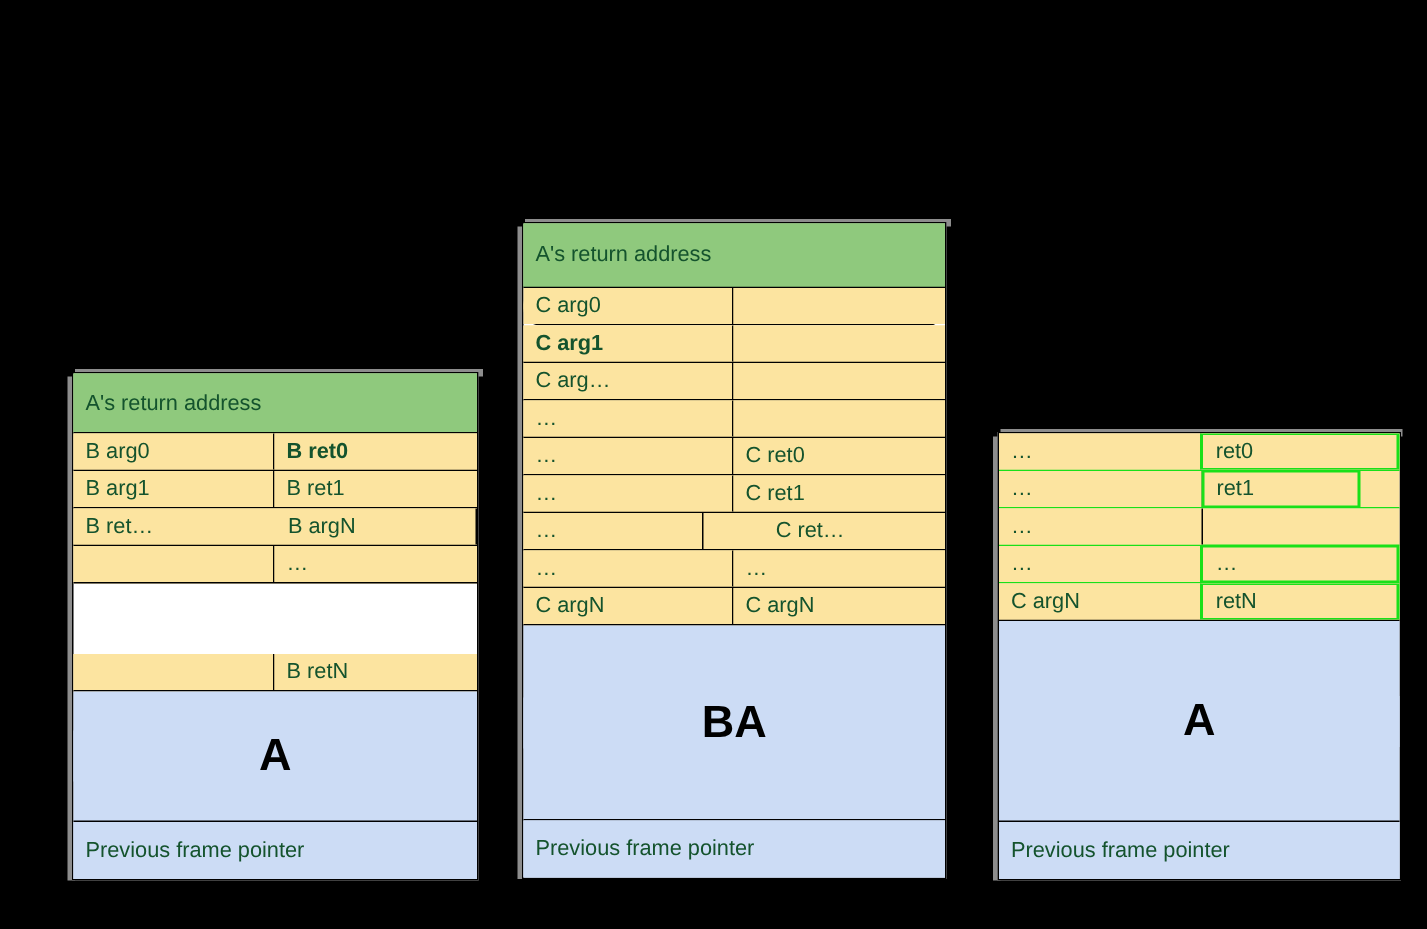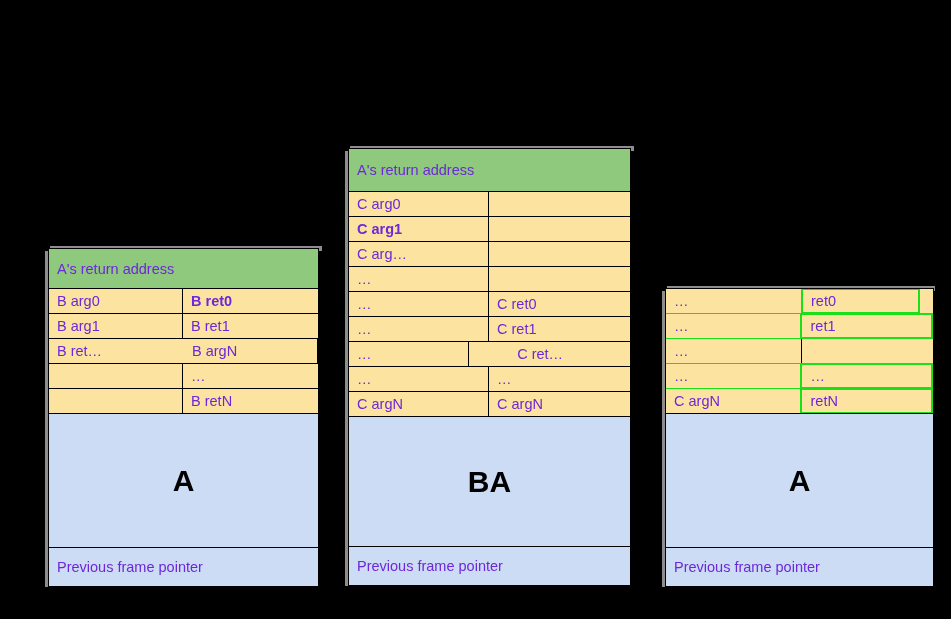--- a/index.html
+++ b/index.html
@@ -48,21 +48,21 @@
     display: flex;
     flex-direction: row;
     flex: none;
   }
 
   .cell {
     box-sizing: border-box;
     display: flex;
     align-items: center;
     font-size: 14.5px;
-    color: #6d28d9;
+    color: #14532d;
     padding-left: 8px;
     overflow: hidden;
     white-space: nowrap;
   }
 
   
   .row-header {
     background: #8fc97d;
     border-bottom: 1px solid #000000;
   }
@@ -140,21 +140,21 @@
     <div class="cell cell-right" style="width:136px;">B ret1</div>
   </div>
   <div class="row row-args" style="height:25px;">
     <div class="cell cell-right" style="width:136px;">B ret…</div>
     <div class="cell cell-left" style="width:135px;">B argN</div>
   </div>
   <div class="row row-args" style="height:25px;">
     <div class="cell cell-left" style="width:135px;"></div>
     <div class="cell cell-right" style="width:136px;">…</div>
   </div>
-  <div class="row row-args" style="height:25px;">
+  <div class="row row-args" style="height:25px;margin-top:47px;">
     <div class="cell cell-left" style="width:135px;"></div>
     <div class="cell cell-right" style="width:136px;">B retN</div>
   </div>
 
   <div class="row row-frame">
     <div class="cell">A</div>
   </div>
 
   <div class="row row-fp" style="height:38px;">
     <div class="cell">Previous frame pointer</div>
@@ -163,21 +163,21 @@
 
 <div class="shadow-top" style="left:350px; top:146px; width:284px; height:5px;"></div>
 <div class="shadow-left" style="left:345px; top:151px; width:5px; height:435px;"></div>
 
 <div class="panel-body stack-panel" style="left:348px; top:148px; width:283px; height:438px;">
 
   <div class="row row-header" style="height:43px;">
     <div class="cell">A's return address</div>
   </div>
 
-  <div class="row row-args" style="height:25px;">
+  <div class="row row-args" style="height:25px;border-radius:11px;">
     <div class="cell cell-left" style="width:141px;">C arg0</div>
     <div class="cell cell-right" style="width:142px;"></div>
   </div>
   <div class="row row-args" style="height:25px;">
     <div class="cell cell-left" style="width:141px;font-weight:bold;">C arg1</div>
     <div class="cell cell-right" style="width:142px;"></div>
   </div>
   <div class="row row-args" style="height:25px;">
     <div class="cell cell-left" style="width:141px;">C arg…</div>
     <div class="cell cell-right" style="width:142px;"></div>
@@ -216,25 +216,25 @@
   </div>
 </div>
 
 <div class="shadow-top" style="left:667px; top:286px; width:268px; height:5px;"></div>
 <div class="shadow-left" style="left:662px; top:291px; width:5px; height:296px;"></div>
 
 <div class="panel-body stack-panel" style="left:665px; top:288px; width:269px; height:299px;">
 
   <div class="row row-args row-hl" style="height:25px;">
     <div class="cell cell-left" style="width:136px;">…</div>
-    <div class="cell cell-right cell-hl" style="width:119px;">ret0</div>
-  </div>
-  <div class="row row-args row-hl" style="height:25px;">
-    <div class="cell cell-left" style="width:136px;">…</div>
-    <div class="cell cell-right cell-hl" style="width:133px;">ret1</div>
+    <div class="cell cell-right cell-hl" style="width:133px;">ret0</div>
+  </div>
+  <div class="row row-args row-hl" style="height:25px;">
+    <div class="cell cell-left" style="width:136px;">…</div>
+    <div class="cell cell-right cell-hl" style="width:106px;">ret1</div>
   </div>
   <div class="row row-args row-hl" style="height:25px;">
     <div class="cell cell-left" style="width:136px;">…</div>
   </div>
   <div class="row row-args row-hl" style="height:25px;">
     <div class="cell cell-left" style="width:136px;">…</div>
     <div class="cell cell-right cell-hl" style="width:133px;">…</div>
   </div>
   <div class="row row-args" style="height:25px;">
     <div class="cell cell-left" style="width:136px;">C argN</div>

